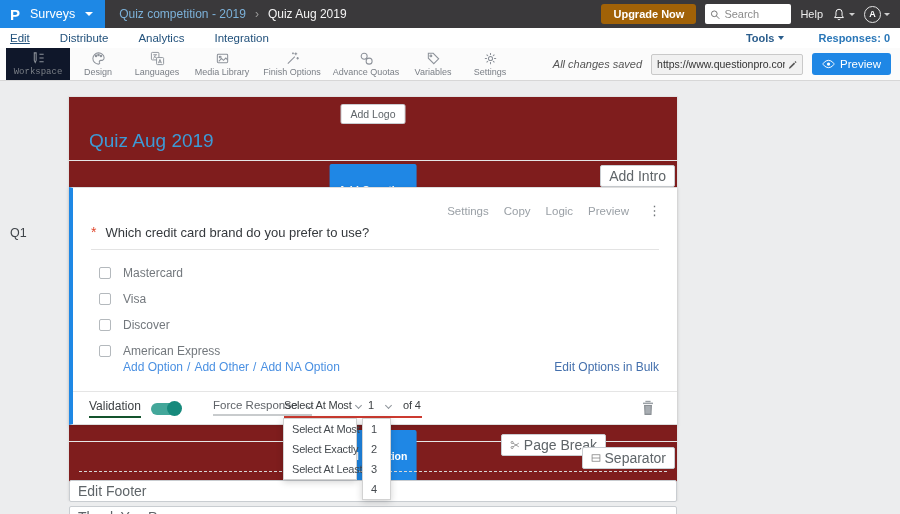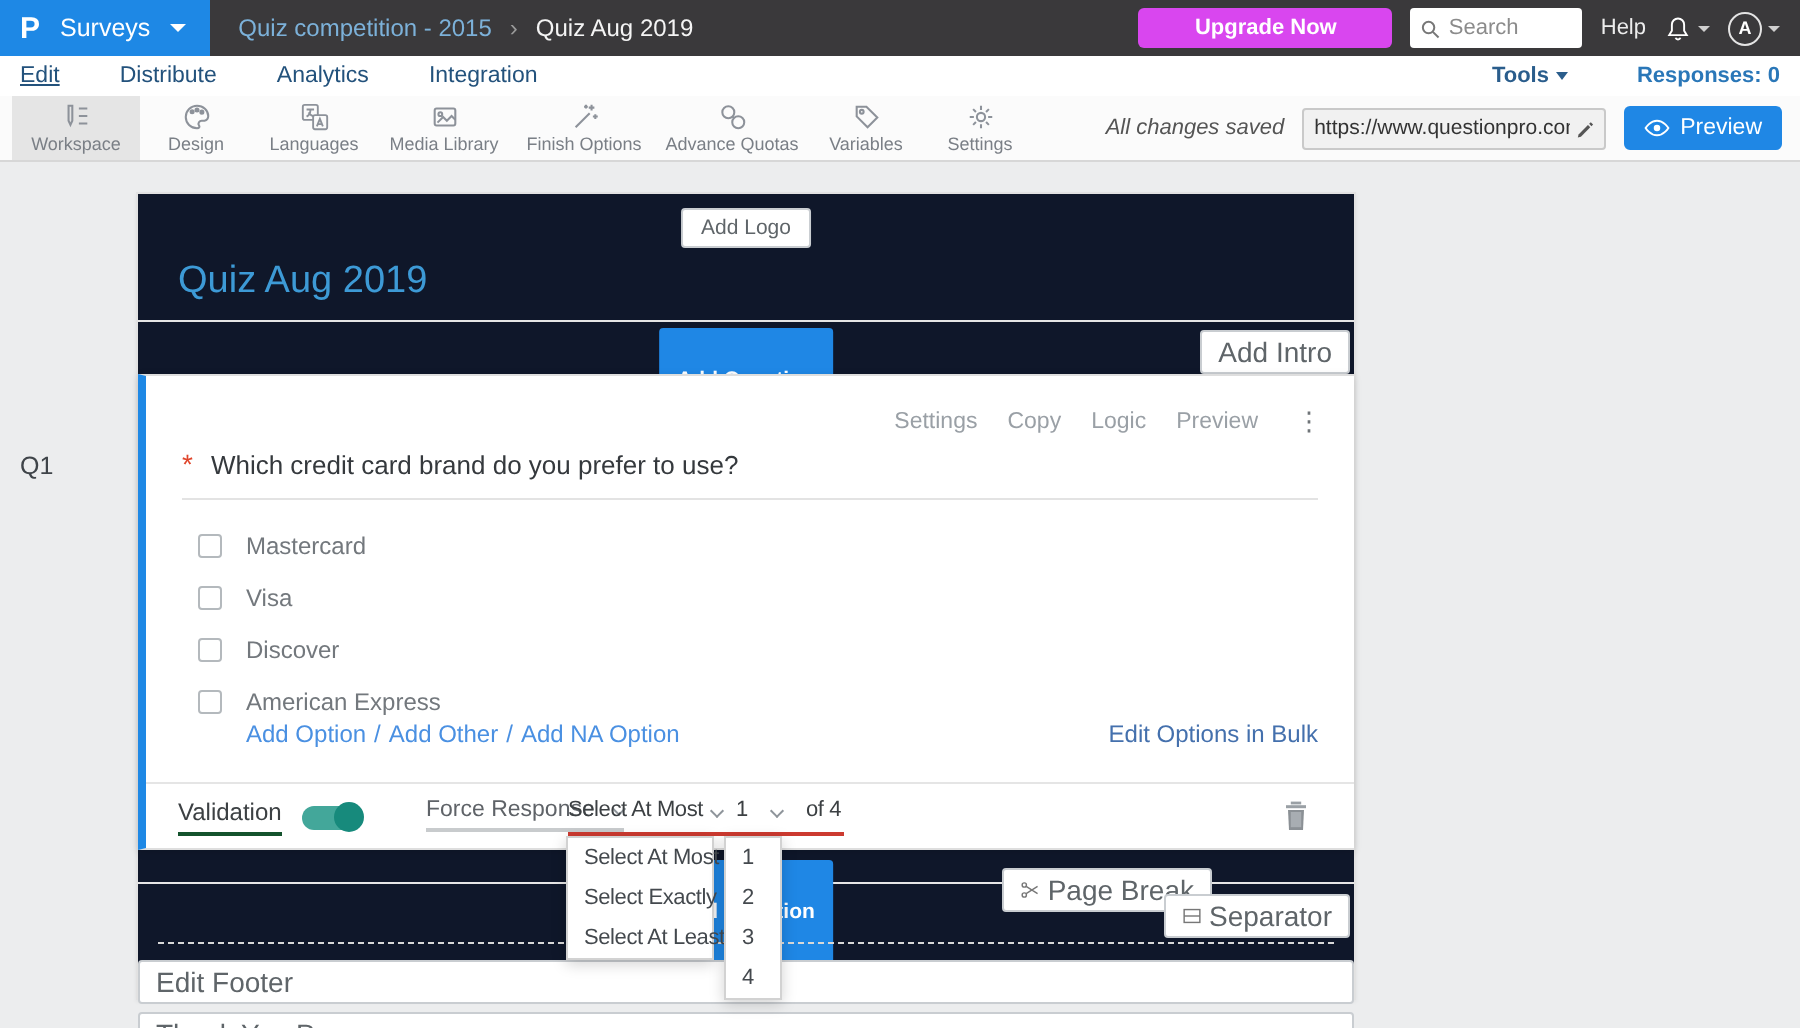--- a/index.html
+++ b/index.html
@@ -11,54 +11,54 @@
   .brand { height: 100%; background: #1e88e5; display: flex; align-items: center; padding: 0 12px 0 10px; gap: 10px; cursor: pointer; }
   .logo-p { font-weight: bold; font-size: 15px; color: #fff; }
   .brand-label { font-size: 12.5px; }
   .caret-down { width: 0; height: 0; border-left: 4px solid transparent; border-right: 4px solid transparent; border-top: 4px solid #fff; display: inline-block; }
   .caret-sm { border-left-width: 3px; border-right-width: 3px; border-top-width: 3px; border-top-color: #cfcfcf; }
   .breadcrumb { display: flex; align-items: center; gap: 9px; margin-left: 14px; font-size: 12px; }
   .bc-parent { color: #7cb1d9; }
   .bc-sep { color: #9a9a9a; font-size: 12px; }
   .bc-current { color: #f4f4f4; }
   .tb-right { margin-left: auto; display: flex; align-items: center; gap: 9px; padding-right: 10px; }
-  .upgrade-btn { background: #d946ef; color: #fff; font-size: 11px; font-weight: bold; padding: 4px 28px; border-radius: 3px; border: none; cursor: pointer; }
+  .upgrade-btn { background: #a16207; color: #fff; font-size: 11px; font-weight: bold; padding: 4px 12px; border-radius: 3px; border: none; cursor: pointer; }
   .search-box { background: #fff; border-radius: 2px; height: 20px; width: 86px; display: flex; align-items: center; padding: 0 5px; gap: 4px; }
   .search-box input { border: none; outline: none; width: 62px; font-size: 11px; color: #333; font-family: "Liberation Sans", sans-serif; }
   .search-box input::placeholder { color: #8b8b8b; }
   .help-label { font-size: 11px; color: #ededed; cursor: pointer; }
   .icon-group { display: flex; align-items: center; gap: 3px; cursor: pointer; }
   .avatar { width: 17px; height: 17px; border-radius: 50%; border: 1.5px solid #e4e4e4; display: flex; align-items: center; justify-content: center; font-size: 9px; font-weight: bold; color: #fff; }
 
   
   .navrow { height: 20px; background: #fff; display: flex; align-items: center; padding: 0 10px; font-size: 11.5px; }
   .nav-link { color: #23527c; margin-right: 30px; cursor: pointer; text-decoration: none; }
   .nav-link.active { text-decoration: underline; }
   .nav-right { margin-left: auto; display: flex; align-items: center; gap: 6px; text-align: right; }
   .tools-label { color: #2a5d8c; font-weight: bold; font-size: 11px; cursor: pointer; display: flex; align-items: center; gap: 4px; }
   .tools-label .caret-down { border-top-color: #2a5d8c; border-left-width: 3px; border-right-width: 3px; border-top-width: 4px; }
   .responses-label { color: #2a77b8; font-weight: bold; font-size: 11px; margin-left: 28px; cursor: pointer; }
 
   
   .toolbar { height: 33px; background: #fbfbfb; border-bottom: 1px solid #d7d7d7; display: flex; align-items: stretch; padding-left: 6px; }
   .tool { display: flex; flex-direction: column; align-items: center; justify-content: center; gap: 1px; cursor: pointer; color: #8d929a; }
   .tool-label { font-size: 9px; color: #7a7f86; white-space: nowrap; }
-  .tool.active { background: #e5e5e5; }
+  .tool.active { background: #0f172a; font-family: Liberation Mono, monospace; }
   .tool svg { display: block; }
   .toolbar-right { margin-left: auto; display: flex; align-items: center; gap: 9px; padding-right: 9px; }
   .saved-text { font-style: italic; font-size: 11px; color: #555; }
   .url-wrap { display: flex; align-items: center; background: #f1f1f1; border: 1px solid #c9c9c9; border-radius: 2px; height: 21px; padding: 0 5px; width: 152px; gap: 3px; }
   .url-wrap input { background: transparent; border: none; outline: none; font-size: 10.5px; color: #333; width: 128px; font-family: "Liberation Sans", sans-serif; }
   .preview-btn { background: #1f87e5; border: none; color: #fff; height: 22px; border-radius: 3px; padding: 0 10px; font-size: 11.5px; display: flex; align-items: center; gap: 5px; cursor: pointer; }
 
   
   .content { position: relative; height: 433px; }
   .q1-label { position: absolute; left: 10px; top: 145px; font-size: 12.5px; color: #3f4449; }
 
-  .canvas { position: absolute; left: 68px; top: 15px; width: 610px; height: 404px; background: #0f172a; border: 1px solid #e2e2e2; box-shadow: 0 1px 2px rgba(0,0,0,0.06); }
+  .canvas { position: absolute; left: 68px; top: 15px; width: 610px; height: 404px; background: #7f1d1d; border: 1px solid #e2e2e2; box-shadow: 0 1px 2px rgba(0,0,0,0.06); }
 
   .survey-head { position: relative; height: 64px; border-bottom: 1px solid #e5e5e5; }
   .mini-btn { background: #fff; border: 1px solid #c9cdd1; border-radius: 2px; font-size: 14px; color: #5f6569; padding: 2px 8px; cursor: pointer; display: inline-flex; align-items: center; gap: 4px; font-family: "Liberation Sans", sans-serif; }
   .add-logo-btn { position: absolute; left: 50%; transform: translateX(-50%); top: 7px; padding: 3px 9px; font-size: 10.5px; }
   .survey-title { position: absolute; left: 20px; top: 33px; font-size: 19px; color: #3d9ad6; cursor: text; }
 
   .add-q-strip { position: relative; height: 26px; }
   .blue-btn { background: #1f87e5; border: none; color: #fff; font-size: 10.5px; font-weight: bold; padding: 20px 9px; border-radius: 2px; cursor: pointer; font-family: "Liberation Sans", sans-serif; }
   .add-question-btn { position: absolute; left: 50%; transform: translateX(-50%); top: 3px; }
   .add-intro-btn { position: absolute; right: 2px; top: 4px; }
@@ -117,21 +117,21 @@
 
 <div class="page">
 
   <div class="topbar">
     <div class="brand">
       <span class="logo-p">P</span>
       <span class="brand-label">Surveys</span>
       <span class="caret-down"></span>
     </div>
     <div class="breadcrumb">
-      <span class="bc-parent">Quiz competition - 2015</span>
+      <span class="bc-parent">Quiz competition - 2019</span>
       <span class="bc-sep">›</span>
       <span class="bc-current">Quiz Aug 2019</span>
     </div>
     <div class="tb-right">
       <button class="upgrade-btn">Upgrade Now</button>
       <div class="search-box">
         <svg width="11" height="11" viewBox="0 0 14 14">
             <circle cx="6" cy="6" r="4" fill="none" stroke="#777" stroke-width="1.4"></circle>
             <path d="M9 9l4 4" stroke="#777" stroke-width="1.4"></path>
           </svg>

